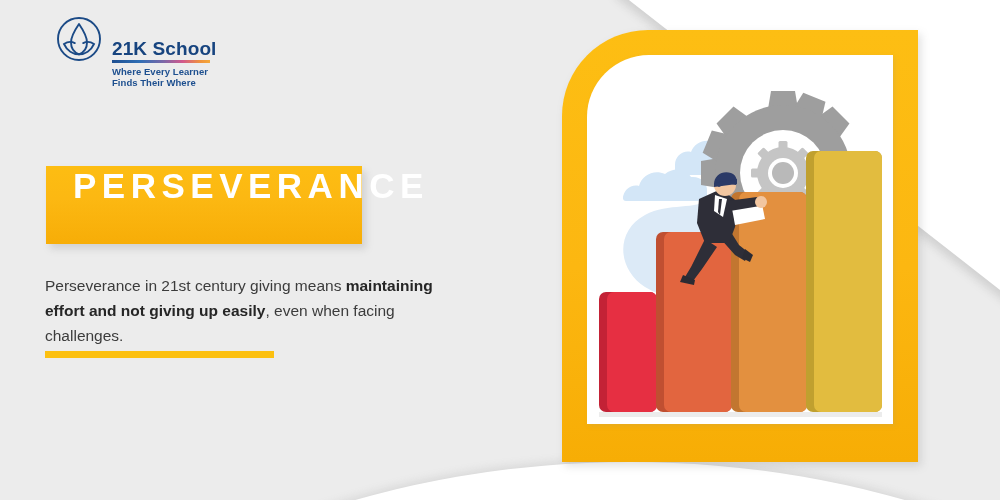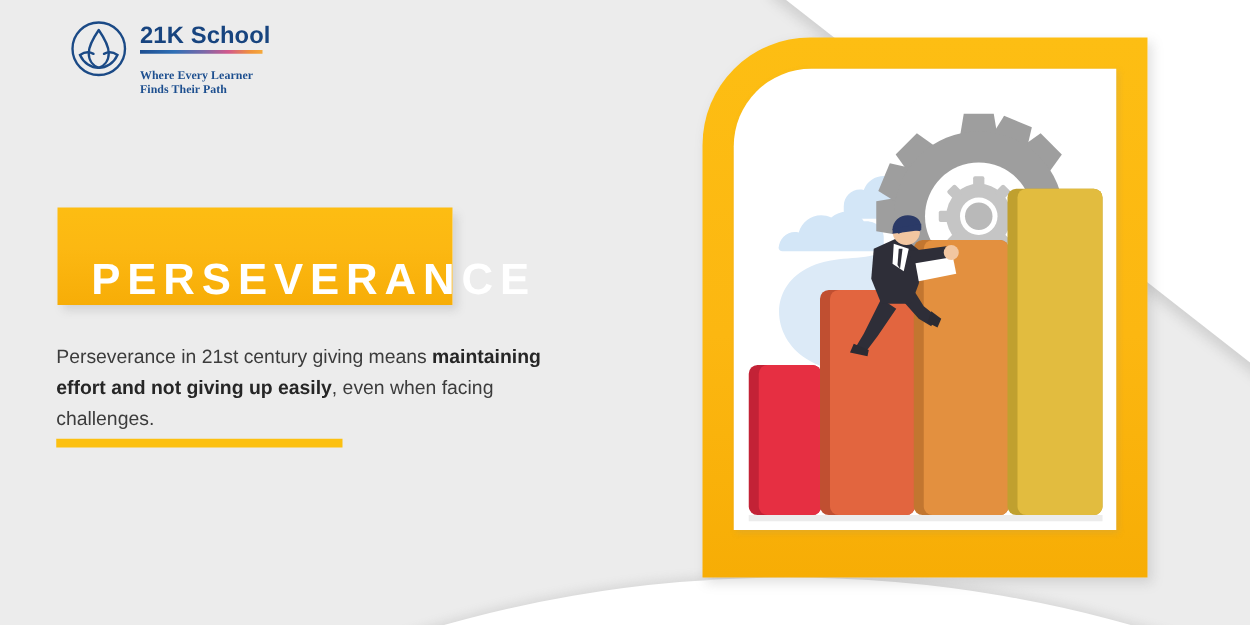--- a/index.html
+++ b/index.html
@@ -25,37 +25,37 @@
     border-radius:50% 50% 0 0 / 100% 100% 0 0;
     box-shadow:0 -3px 8px rgba(140,140,140,.20);
   }
 
   
   .logo { position:absolute; left:56px; top:16px; display:flex; align-items:flex-start; gap:10px; }
   .logo-mark { width:46px; height:46px; flex:0 0 46px; }
   .logo-text { padding-top:3px; }
   .logo-title {
     font-size:19px; font-weight:bold; color:#17447f; letter-spacing:.1px;
-    line-height:20px; font-family:"Liberation Sans", sans-serif;
+    line-height:20px; font-family:"Liberation Sans", sans-serif;margin-top:20px;
   }
   .logo-rule {
     height:2.5px; width:98px; margin-top:1px;
     background:linear-gradient(90deg,#1e4f91 0%, #2f6fb5 28%, #7a68a8 52%, #d2588c 72%, #f0923c 90%, #f5a93a 100%);
   }
   .logo-tag {
-    margin-top:13px; font-size:9.5px; font-weight:bold; color:#1d4f8f;
-    line-height:11.5px; letter-spacing:.05px;font-family:Liberation Serif, serif;
+    margin-top:3px; font-size:9.5px; font-weight:bold; color:#1d4f8f;
+    line-height:11.5px; letter-spacing:.05px;
   }
 
   
   .banner {
     position:absolute; left:46px; top:166px; width:316px; height:78px;
     background:linear-gradient(180deg,#fdbd12 0%, #fcb812 42%, #f7ad07 100%);
     box-shadow:4px 5px 7px rgba(120,120,120,.22);
-    display:flex; align-items:flex-end;
+    display:flex; align-items:flex-start;
   }
   .banner-text {
     color:#ffffff; font-size:35px; font-weight:bold; letter-spacing:5.5px;
     padding-left:27px; font-family:"Liberation Sans", sans-serif;
   }
 
   
   .copy {
     position:absolute; left:45px; top:273px; width:420px;
     font-size:15.5px; line-height:25px; color:#3c3c3c;
@@ -97,21 +97,21 @@
         <path d="M23 8 C17.5 16 15 21 15 26.5 C15 32.4 18.6 36.6 23 38.3 C27.4 36.6 31 32.4 31 26.5 C31 21 28.5 16 23 8 Z" fill="none" stroke="#1b4a86" stroke-width="1.9" stroke-linejoin="round"></path>
         <path d="M23 38.3 C17 38.3 11 34.6 8 28 C11.5 25.6 15.5 25.3 18.8 27.1" fill="none" stroke="#1b4a86" stroke-width="1.9" stroke-linecap="round"></path>
         <path d="M23 38.3 C29 38.3 35 34.6 38 28 C34.5 25.6 30.5 25.3 27.2 27.1" fill="none" stroke="#1b4a86" stroke-width="1.9" stroke-linecap="round"></path>
       </svg>
     </div>
     <div class="logo-text">
       <div class="logo-title">21K School</div>
       <div class="logo-rule"></div>
       <div class="logo-tag">
         <span>Where Every Learner</span><br>
-        <span>Finds Their Path</span>
+        <span>Finds Their Where</span>
       </div>
     </div>
   </div>
 
   <div class="banner">
     <div class="banner-text">PERSEVERANCE</div>
   </div>
 
   <div class="copy">
     <span>Perseverance in 21st century giving means </span><b>maintaining effort and not giving up easily</b><span>, even when facing challenges.</span>

